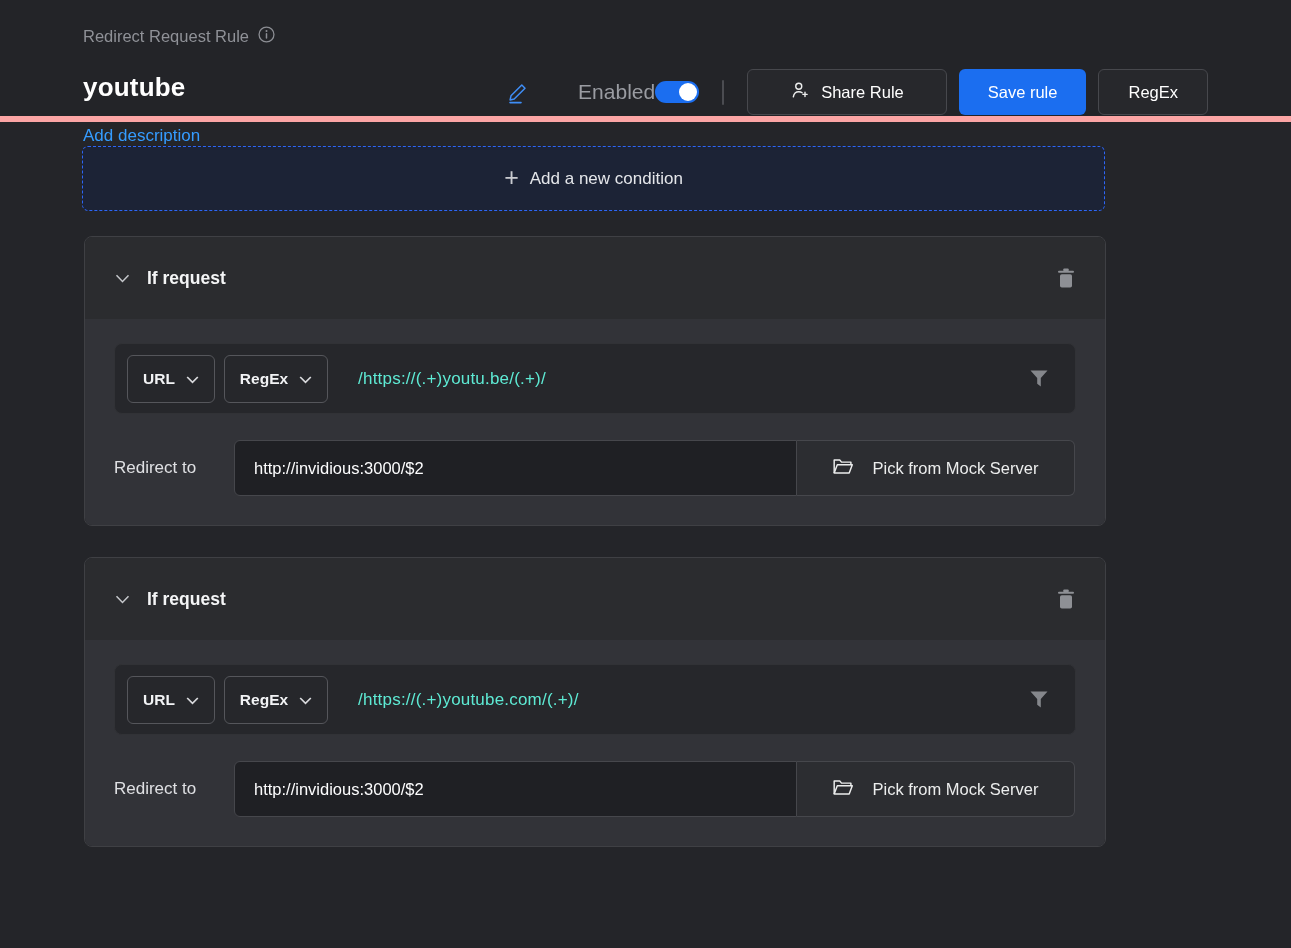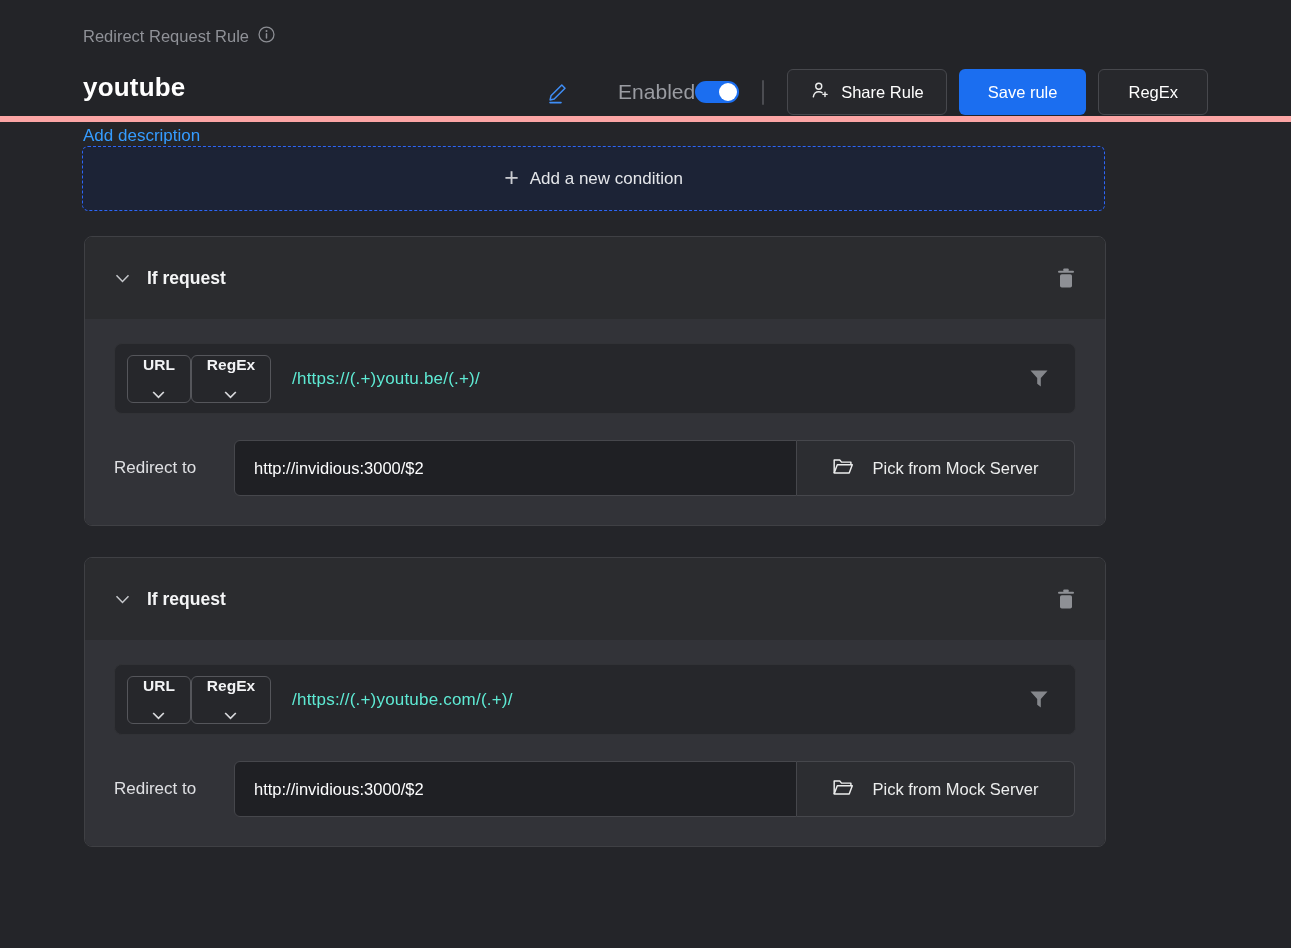--- a/index.html
+++ b/index.html
@@ -21,21 +21,21 @@
   .topbar-actions { position:absolute; top:69px; right:83px; height:46px; display:flex; align-items:center; }
   .edit-icon { margin-right:48px; display:flex; align-items:center; cursor:pointer; }
   .enabled-label { color:#9a9ca2; font-size:21px; }
   .toggle { width:44px; height:22px; border-radius:11px; background:#1b6ef0; position:relative; margin-right:23px; cursor:pointer; }
   .toggle .knob { position:absolute; right:2px; top:2px; width:18px; height:18px; border-radius:50%; background:#ffffff; }
   .vdivider { width:2px; height:25px; background:#4b4c51; border-radius:1px; margin-right:23px; }
 
   .btn { height:46px; border-radius:6px; display:flex; align-items:center; justify-content:center;
          font-size:16.5px; color:#ffffff; cursor:pointer; white-space:nowrap; }
   .btn-default { background:#27282c; border:1px solid #47484d; }
-  .btn-share { padding:0 22px; gap:11px; margin-right:12px; }
+  .btn-share { padding:0 42px; gap:11px; margin-right:12px; }
   .btn-primary { background:#1b6ef0; border:none; padding:0 29px; margin-right:12px; }
   .btn-cancel { padding:0 29px; }
 
   
   .content { padding-top:24px; }
 
   .add-condition { margin-left:82px; width:1023px; height:65px; background:#1c2336;
                    border:1px dashed #2d66f6; border-radius:6px;
                    display:flex; align-items:center; justify-content:center; gap:11px;
                    color:#e4e6ea; font-size:17px; cursor:pointer; }
@@ -48,22 +48,22 @@
   .card-header { height:82px; background:#2b2c2f; display:flex; align-items:center; padding:0 30px; }
   .collapse-chevron { margin-right:17px; display:flex; align-items:center; cursor:pointer; }
   .card-title { font-size:17.5px; font-weight:700; color:#f4f5f6; }
   .trash-btn { margin-left:auto; display:flex; align-items:center; cursor:pointer; }
 
   .card-body { background:#323338; padding:24px 29px 29px; }
 
   .source-row { background:#26272b; border:1px solid #313236; border-radius:8px; height:71px;
                 display:flex; align-items:center; padding:0 26px 0 12px; margin-bottom:26px; }
   .select-box { height:48px; border:1px solid #55565b; border-radius:6px; background:transparent;
-                display:flex; align-items:center; gap:11px; padding:0 15px; margin-right:0;
-                color:#f2f3f5; font-weight:700; font-size:15.5px; cursor:pointer;flex-direction:column; }
+                display:flex; align-items:center; gap:11px; padding:0 15px; margin-right:9px;
+                color:#f2f3f5; font-weight:700; font-size:15.5px; cursor:pointer; }
   .source-value { margin-left:21px; color:#5eead4; font-size:17px; letter-spacing:.2px; }
   .filter-btn { margin-left:auto; display:flex; align-items:center; cursor:pointer; }
 
   .redirect-row { display:flex; height:56px; }
   .redirect-label { width:120px; display:flex; align-items:center; color:#dfe0e3; font-size:17px; }
   .redirect-input { width:563px; height:56px; background:#1f2024; border:1px solid #46474c;
                     border-radius:6px 0 0 6px; color:#fdfdfe; font-size:16.5px; padding:0 19px;
                     font-family:"Liberation Sans", sans-serif; outline:none; }
   .mock-btn { width:278px; background:#2c2d31; border:1px solid #46474c; border-left:none;
               border-radius:0 6px 6px 0; display:flex; align-items:center; justify-content:center;

